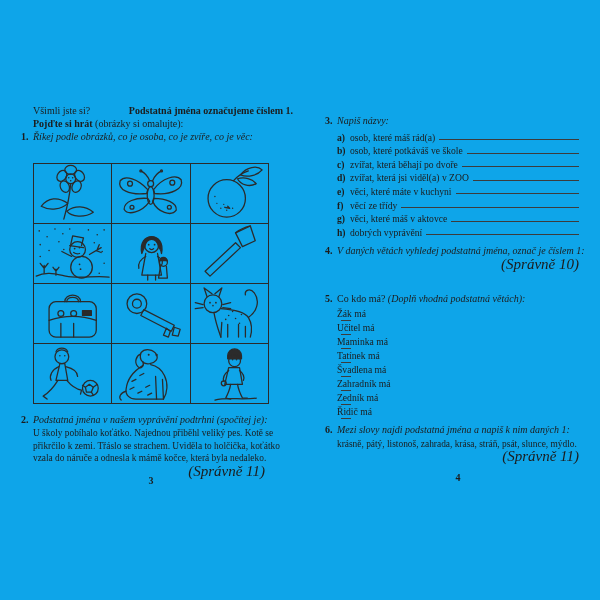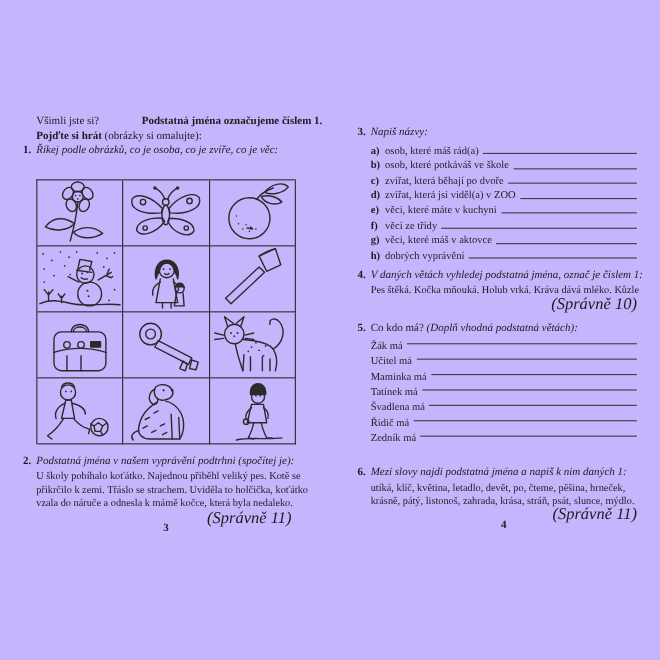--- a/index.html
+++ b/index.html
@@ -1,17 +1,17 @@
 <!DOCTYPE html>
 <html><head>
 <meta charset="utf-8">
 <style>
   html,body{margin:0;padding:0;background:#fff;}
   body{width:600px;height:600px;position:relative;font-family:"Liberation Serif",serif;color:#1c1c1c;}
-  .spread{position:absolute;inset:0;background:#c4b5fd;text-decoration:underline;}
+  .spread{position:absolute;inset:0;background:#0ea5e9;text-decoration:underline;}
   .col{position:absolute;font-size:10px;}
   .col-left{left:21px;top:104px;width:272px;}
   .col-right{left:325px;top:104px;width:254px;}
   .line{line-height:13px;white-space:nowrap;}
   .b{font-weight:700;}
   .it{font-style:italic;}
   .hang{display:flex;white-space:nowrap;}
   .num{flex:0 0 12px;font-weight:700;font-style:normal;}
   .row-head{display:flex;justify-content:space-between;padding-left:12px;}
   .indent{padding-left:12px;}
@@ -28,21 +28,21 @@
   .pagenum-left{top:371px;left:12px;width:236px;}
   .pagenum-right{top:368px;left:12px;width:242px;}
   .t3h{position:absolute;top:11px;left:0;}
   .t3rows{position:absolute;top:25px;left:12px;right:0;}
   .frow{display:flex;align-items:flex-end;height:13.6px;font-size:9.6px;white-space:nowrap;}
   .frow .letter{flex:0 0 13px;font-weight:700;}
   .fline{flex:1 1 auto;border-bottom:1px solid #3c3c3c;margin:0 0 2.5px 4px;height:0;min-width:10px;}
   .t4{position:absolute;top:141px;left:0;right:0;line-height:12.4px;}
   .t5{position:absolute;top:188px;left:0;right:0;line-height:13px;}
   .t5rows{margin:2px 0 0 12px;}
-  .frow5{display:flex;align-items:center;height:14px;font-size:9.6px;white-space:nowrap;}
+  .frow5{display:flex;align-items:flex-start;height:14px;font-size:9.6px;white-space:nowrap;flex-direction:column;}
   .t6{position:absolute;top:320px;left:0;right:0;line-height:12.6px;}
 </style>
 </head>
 <body>
 
 <div class="spread">
 
   <section class="col col-left">
 
     <div class="row-head line">
@@ -373,21 +373,20 @@
           <span class="fline"></span>
         </div>
     </div>
 
     <div class="t4">
       <div class="hang">
         <span class="num">4.</span>
         <span class="it">V daných větách vyhledej podstatná jména, označ je číslem 1:</span>
       </div>
       <p class="sent">
-        <span>Pes štěká. Kočka mňouká. Holub vrká. Kráva dává mléko. Kůzle</span>
       </p>
       <div class="answer-note">(Správně 10)</div>
     </div>
 
     <div class="t5">
       <div class="hang">
         <span class="num">5.</span>
         <span><span>Co kdo má?</span> <span class="it">(Doplň vhodná podstatná větách):</span></span>
       </div>
       <div class="t5rows">
@@ -405,37 +404,40 @@
           </div>
         <div class="frow5">
             <span>Tatínek má</span>
             <span class="fline"></span>
           </div>
         <div class="frow5">
             <span>Švadlena má</span>
             <span class="fline"></span>
           </div>
         <div class="frow5">
+            <span>Zahradník má</span>
+            <span class="fline"></span>
+          </div>
+        <div class="frow5">
+            <span>Zedník má</span>
+            <span class="fline"></span>
+          </div>
+        <div class="frow5">
             <span>Řidič má</span>
-            <span class="fline"></span>
-          </div>
-        <div class="frow5">
-            <span>Zedník má</span>
             <span class="fline"></span>
           </div>
       </div>
     </div>
 
     <div class="t6">
       <div class="hang">
         <span class="num">6.</span>
         <span class="it">Mezi slovy najdi podstatná jména a napiš k nim daných 1:</span>
       </div>
       <p class="words">
-        <span>utíká, klíč, květina, letadlo, devět, po, čteme, pěšina, hrneček,</span>
         <span>krásně, pátý, listonoš, zahrada, krása, stráň, psát, slunce, mýdlo.</span>
       </p>
       <div class="answer-note">(Správně 11)</div>
     </div>
 
     <div class="pagenum pagenum-right">4</div>
   </section>
 
 </div>
 

